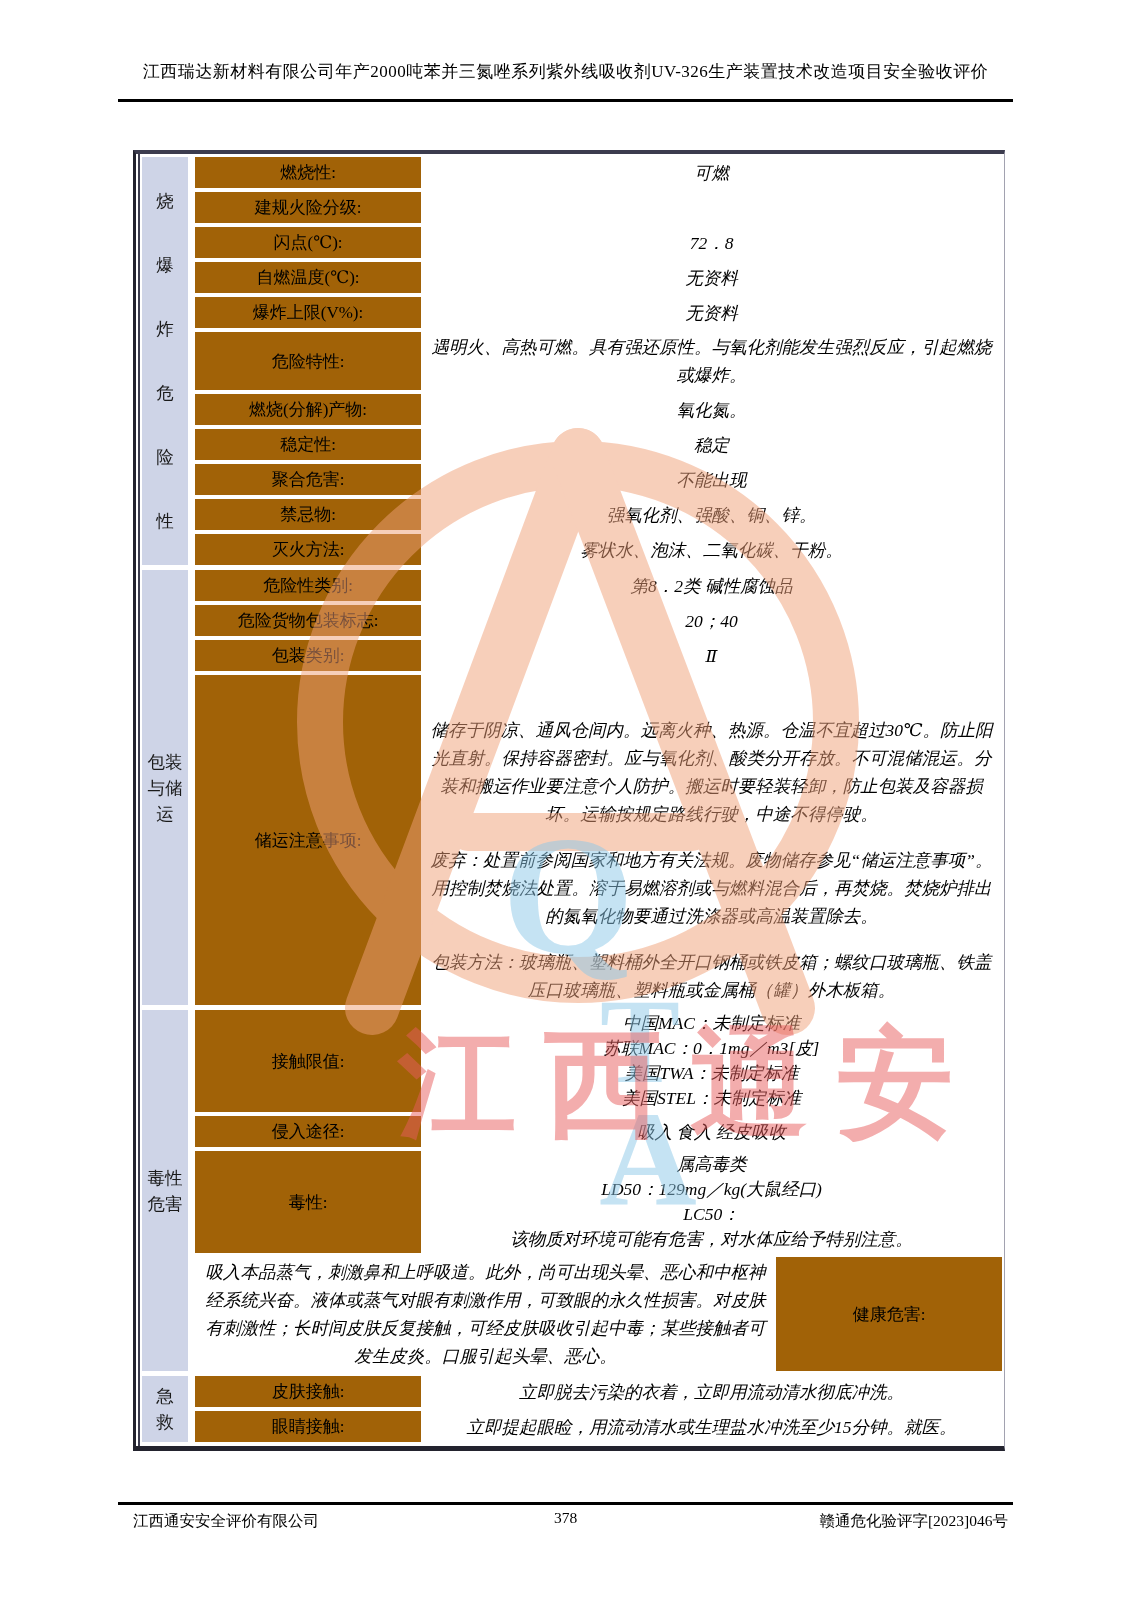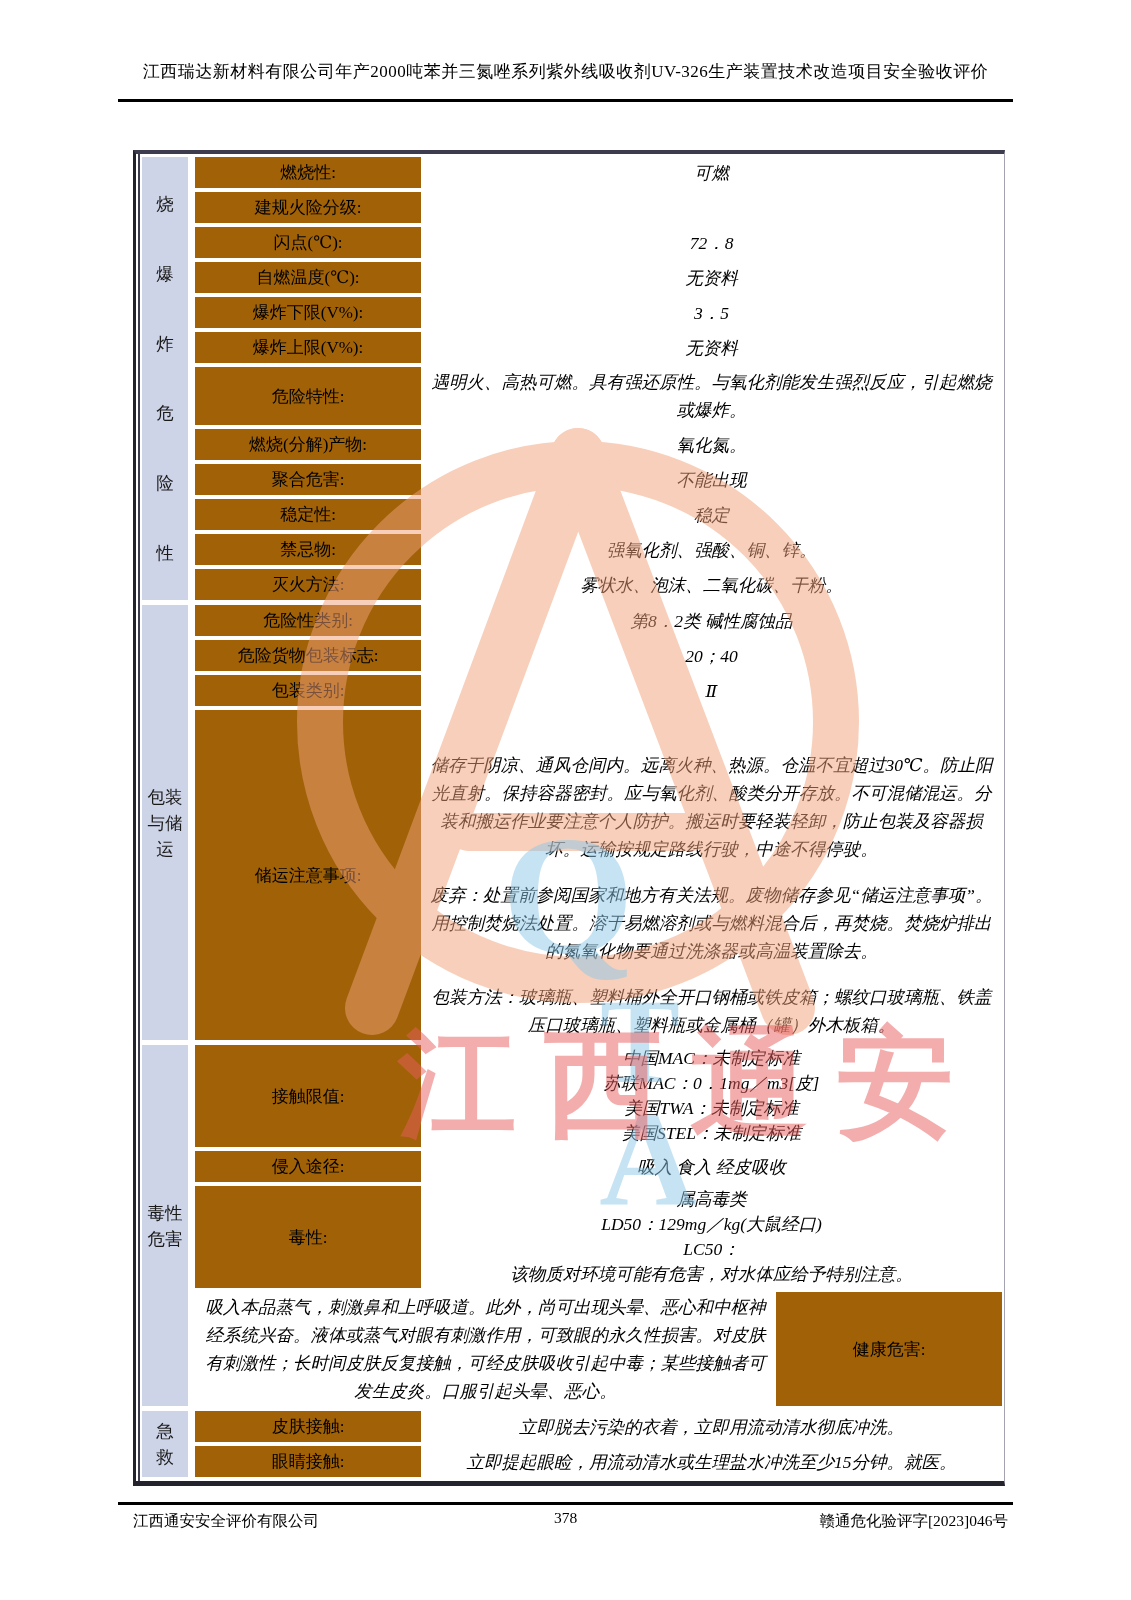--- a/index.html
+++ b/index.html
@@ -76,42 +76,38 @@
           </div>
           <div class="row">
             <div class="cell label">闪点(℃):</div>
             <div class="cell value">72．8</div>
           </div>
           <div class="row">
             <div class="cell label">自燃温度(℃):</div>
             <div class="cell value">无资料</div>
           </div>
           <div class="row">
-            <div class="cell label">爆炸下限(V%):</div>
-            <div class="cell value">3．5</div>
-          </div>
-          <div class="row">
             <div class="cell label">爆炸上限(V%):</div>
             <div class="cell value">无资料</div>
           </div>
           <div class="row">
             <div class="cell label">危险特性:</div>
             <div class="cell value">遇明火、高热可燃。具有强还原性。与氧化剂能发生强烈反应，引起燃烧或爆炸。</div>
           </div>
           <div class="row">
             <div class="cell label">燃烧(分解)产物:</div>
             <div class="cell value">氧化氮。</div>
           </div>
           <div class="row">
+            <div class="cell label">稳定性:</div>
+            <div class="cell value">稳定</div>
+          </div>
+          <div class="row">
             <div class="cell label">聚合危害:</div>
             <div class="cell value">不能出现</div>
-          </div>
-          <div class="row">
-            <div class="cell label">稳定性:</div>
-            <div class="cell value">稳定</div>
           </div>
           <div class="row">
             <div class="cell label">禁忌物:</div>
             <div class="cell value">强氧化剂、强酸、铜、锌。</div>
           </div>
           <div class="row">
             <div class="cell label">灭火方法:</div>
             <div class="cell value">雾状水、泡沫、二氧化碳、干粉。</div>
           </div>
         </div>

